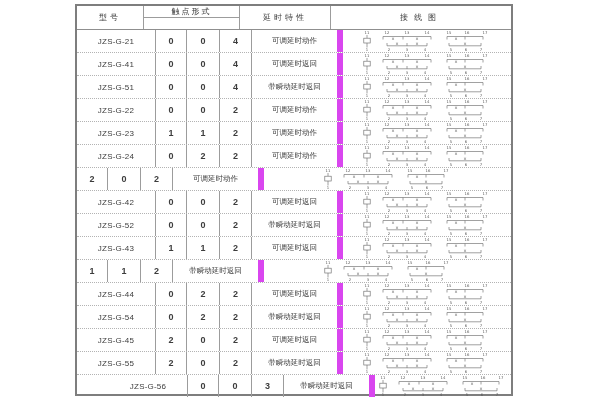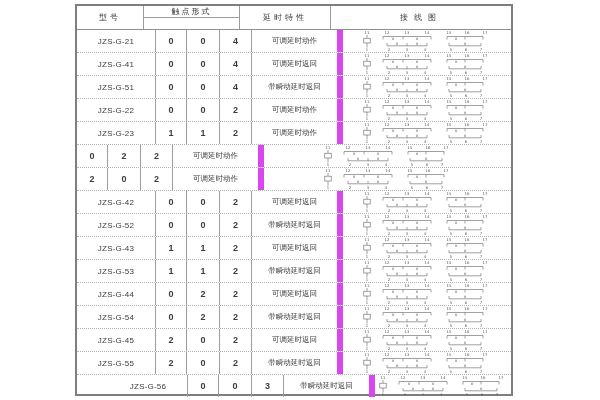--- a/index.html
+++ b/index.html
@@ -286,20 +286,21 @@
         <text x="48" y="21">3</text>
         <text x="66" y="21">4</text>
         <text x="92" y="21">5</text>
         <text x="107" y="21">6</text>
         <text x="122" y="21">7</text>
       </svg>
     </div>
   </div>
 
   <div class="trow">
+    <div class="td td-model">JZS-G-24</div>
     <div class="td td-no">0</div>
     <div class="td td-nc">2</div>
     <div class="td td-co">2</div>
     <div class="td td-delay">可调延时动作</div>
     <div class="td td-wiring">
       <svg class="diag" width="136" height="22" viewBox="0 0 136 22">
 
         <line x1="8" y1="5" x2="8" y2="8.2"></line>
         <rect x="4.8" y="8.2" width="6.4" height="4.8"></rect>
         <line x1="8" y1="13" x2="8" y2="17.5"></line>
@@ -514,21 +515,20 @@
         <text x="48" y="21">3</text>
         <text x="66" y="21">4</text>
         <text x="92" y="21">5</text>
         <text x="107" y="21">6</text>
         <text x="122" y="21">7</text>
       </svg>
     </div>
   </div>
 
   <div class="trow">
-    <div class="td td-model">JZS-G-53</div>
     <div class="td td-no">1</div>
     <div class="td td-nc">1</div>
     <div class="td td-co">2</div>
     <div class="td td-delay">带瞬动延时返回</div>
     <div class="td td-wiring">
       <svg class="diag" width="136" height="22" viewBox="0 0 136 22">
 
         <line x1="8" y1="5" x2="8" y2="8.2"></line>
         <rect x="4.8" y="8.2" width="6.4" height="4.8"></rect>
         <line x1="8" y1="13" x2="8" y2="17.5"></line>

